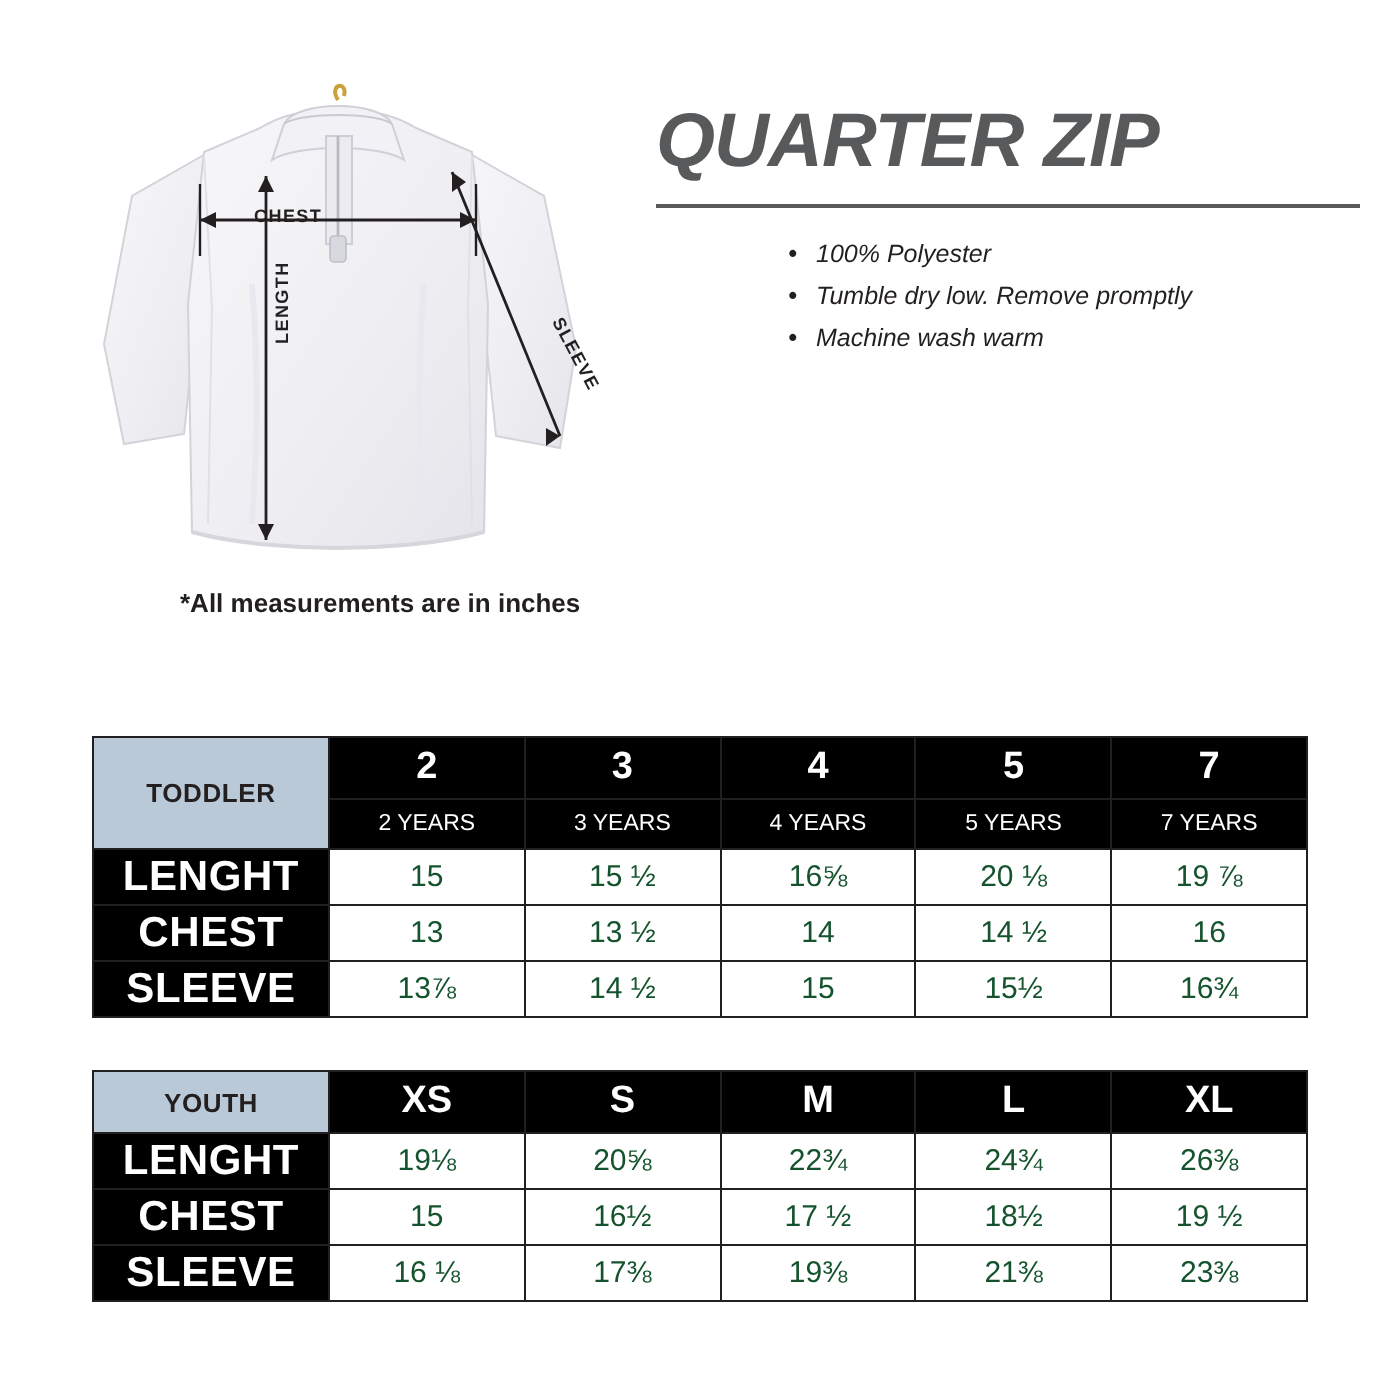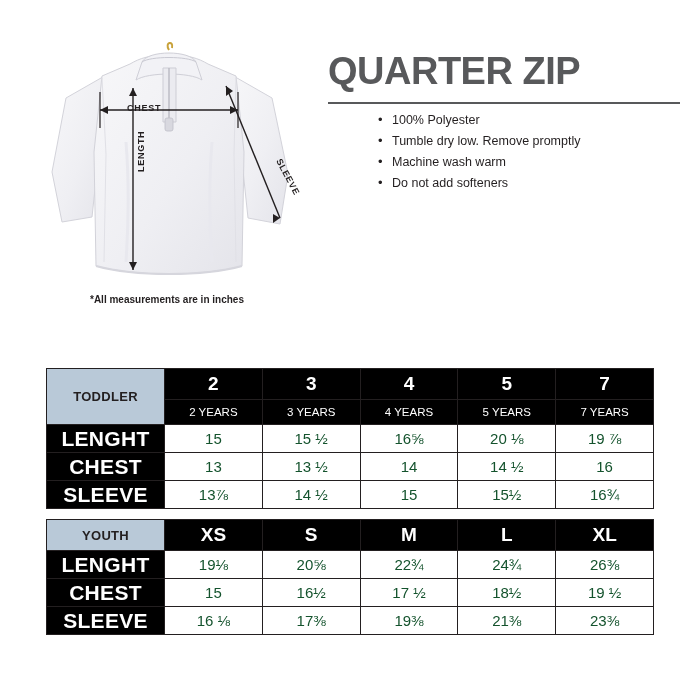--- a/index.html
+++ b/index.html
@@ -32,20 +32,21 @@
   }
   .garment-col {
     width: 300px;
     position: relative;
   }
   .info-col {
     flex: 1;
     padding-left: 8px;
     padding-top: 30px;
     box-sizing: border-box;
+    font-style: italic;
   }
 
   
   .garment-wrap {
     position: relative;
     width: 290px;
     height: 260px;
     margin-left: 10px;
   }
   .shirt {
@@ -76,21 +77,21 @@
   .label-sleeve {
     left: 253px;
     top: 135px;
     transform: rotate(62deg);
     transform-origin: left top;
   }
   .footnote {
     position: absolute;
     left: 60px;
     top: 272px;
-    font-size: 10px;
+    font-size: 13px;
     font-weight: bold;
     color: #231f20;
   }
 
   
   .title {
     font-size: 38px;
     line-height: 1.04;
     font-weight: bold;
     color: #58595b;
@@ -105,21 +106,21 @@
   }
   .care-title {
     font-size: 21px;
     font-weight: bold;
     color: #3b3b3d;
     text-align: center;
     margin: 0 0 14px 0;
     letter-spacing: 0.2px;
   }
   .care-list {
-    margin: 0;
+    margin: 16px;
     padding-left: 50px;
     list-style: none;
   }
   .care-list li {
     font-size: 12.5px;
     color: #231f20;
     margin-bottom: 7px;
     position: relative;
     padding-left: 14px;
   }
@@ -180,21 +181,21 @@
     text-align: center;
     letter-spacing: 0.3px;
   }
   .val {
     background: #ffffff;
     color: #14532d;
     font-size: 15px;
     height: 27px;
   }
   .tbl2 {
-    margin-top: 10px;
+    margin-top: 26px;
   }
   .footer-bar {
     position: absolute;
     left: 0;
     bottom: 0;
     width: 700px;
     height: 22px;
     background: #ffffff;
   }
 </style>
@@ -265,21 +266,20 @@
 
     <div class="info-col">
       <h1 class="title">
         <span>QUARTER ZIP</span><br>
       </h1>
       <hr class="rule">
       <ul class="care-list">
         <li>100% Polyester</li>
         <li>Tumble dry low. Remove promptly</li>
         <li>Machine wash warm</li>
-        <li>Do not add softeners</li>
       </ul>
     </div>
   </div>
 
   <div class="tables">
 
     <table>
       <colgroup>
         <col style="width:118px">
         <col>

